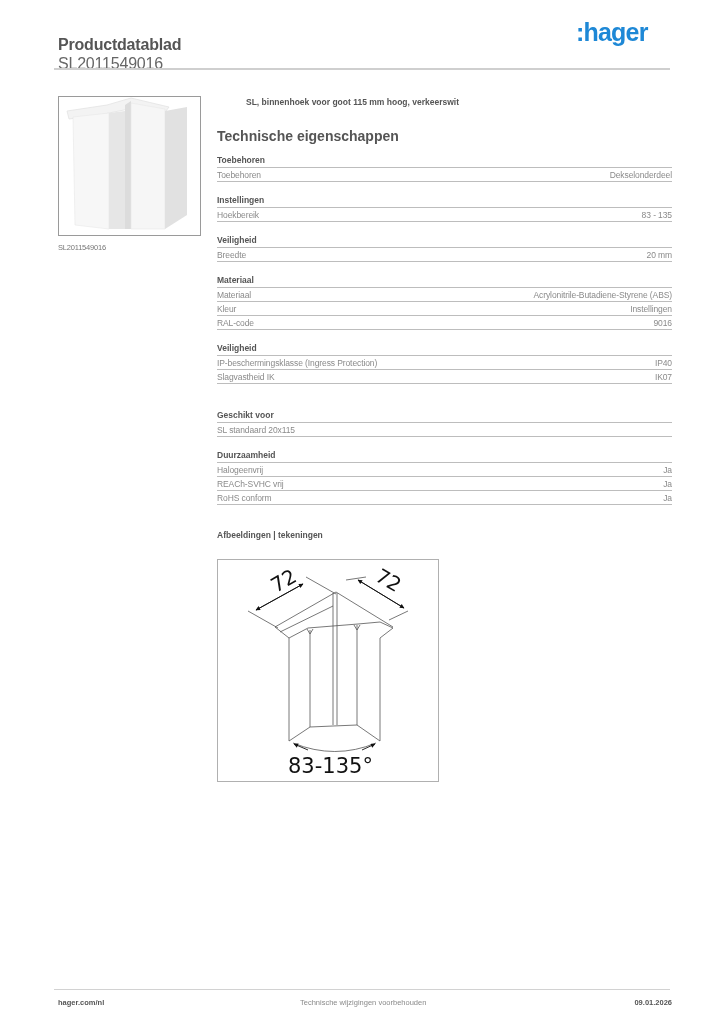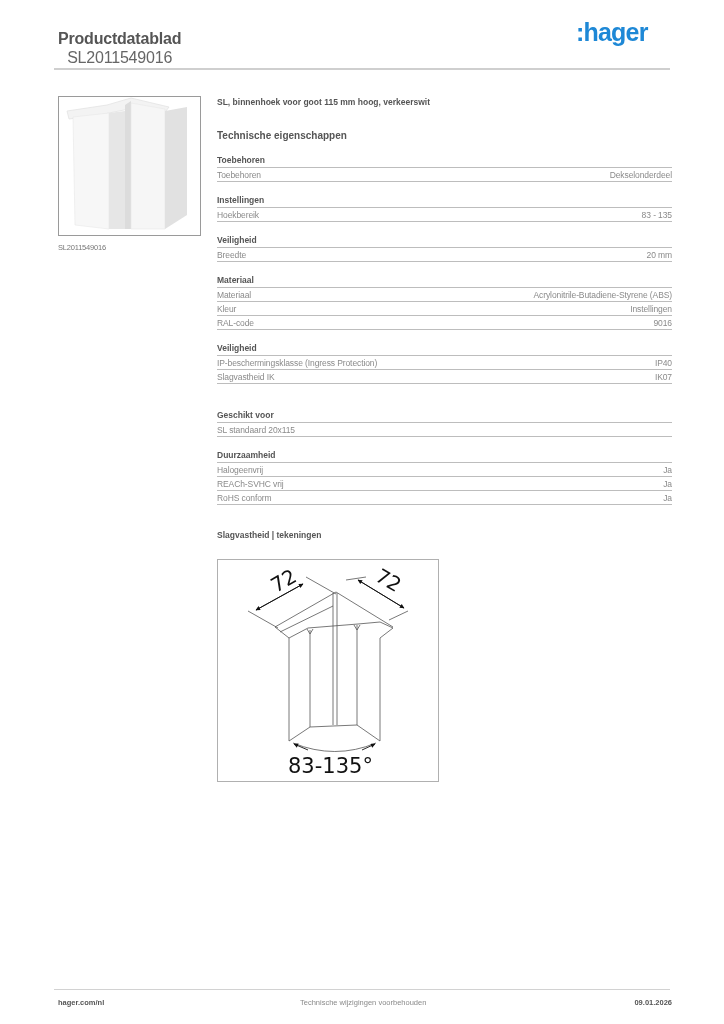--- a/index.html
+++ b/index.html
@@ -1,32 +1,32 @@
 <!DOCTYPE html>
 <html><head>
   <meta charset="utf-8">
   <style>
     * { box-sizing: border-box; margin: 0; padding: 0; }
     html, body { width: 724px; height: 1024px; background: #ffffff; overflow: hidden; }
     body { font-family: "Liberation Sans", sans-serif; color: #4a4a4a; position: relative; }
 
-    .header { position: absolute; left: 58px; top: 29px; text-align: center; }
+    .header { position: absolute; left: 58px; top: 35px; }
     .header .doc-title { font-size: 16px; font-weight: bold; color: #555555; letter-spacing: -0.2px; line-height: 19px; }
     .header .doc-code { font-size: 16px; color: #666666; line-height: 19px; letter-spacing: -0.2px; }
 
     .logo { position: absolute; left: 576px; top: 18px; font-size: 25px; font-weight: bold; color: #1e88d6; letter-spacing: -0.8px; line-height: 28px; }
 
     .top-rule { position: absolute; left: 54px; top: 68px; width: 616px; height: 2px; background: #cfcfcf; }
 
     .thumb { position: absolute; left: 58px; top: 96px; width: 143px; height: 140px; border: 1px solid #9a9a9a; background: #ffffff; }
     .thumb-caption { position: absolute; left: 58px; top: 243px; font-size: 7.5px; color: #777777; letter-spacing: -0.2px; }
 
     .content { position: absolute; left: 217px; top: 96px; width: 455px; }
-    .product-desc { font-size: 8.5px; font-weight: bold; color: #555555; height: 12px; line-height: 12px; }
-    .tech-heading { font-size: 10px; font-weight: bold; color: #555555; margin-top: 22px; line-height: 12px; }
+    .product-desc { font-size: 8.5px; font-weight: bold; color: #555555; height: 12px; line-height: 12px; margin-left: 29px; }
+    .tech-heading { font-size: 14px; font-weight: bold; color: #555555; margin-top: 22px; line-height: 12px; }
 
     .group { margin-top: 12px; }
     .group.spaced { margin-top: 25px; }
     .group-title { font-size: 8.5px; font-weight: bold; color: #555555; line-height: 12px; padding-bottom: 1px; border-bottom: 1px solid #bdbdbd; }
     .row { display: flex; justify-content: space-between; font-size: 8.5px; color: #8a8a8a; line-height: 12px; height: 14px; padding-top: 1px; border-bottom: 1px solid #bdbdbd; }
     .row .label { letter-spacing: -0.1px; }
     .row .value { text-align: right; letter-spacing: -0.1px; }
 
     .images-heading { font-size: 8.5px; font-weight: bold; color: #555555; margin-top: 24px; line-height: 12px; }
     .drawing { position: absolute; left: 217px; top: 559px; width: 222px; height: 223px; border: 1px solid #b0b0b0; background: #ffffff; }
@@ -140,21 +140,21 @@
     <div class="row">
       <span class="label">REACh-SVHC vrij</span>
       <span class="value">Ja</span>
     </div>
     <div class="row">
       <span class="label">RoHS conform</span>
       <span class="value">Ja</span>
     </div>
   </div>
 
-  <div class="images-heading">Slagvastheid | tekeningen</div>
+  <div class="images-heading">Afbeeldingen | tekeningen</div>
 </div>
 
 <div class="drawing">
   <svg width="220" height="221" viewBox="0 0 220 221">
     <defs>
       <marker id="arr" viewBox="0 0 10 10" refX="9" refY="5" markerWidth="7" markerHeight="5" orient="auto">
         <path d="M0,0 L10,5 L0,10 z" fill="#111"></path>
       </marker>
     </defs>
     <g fill="none" stroke="#555" stroke-width="0.8">

